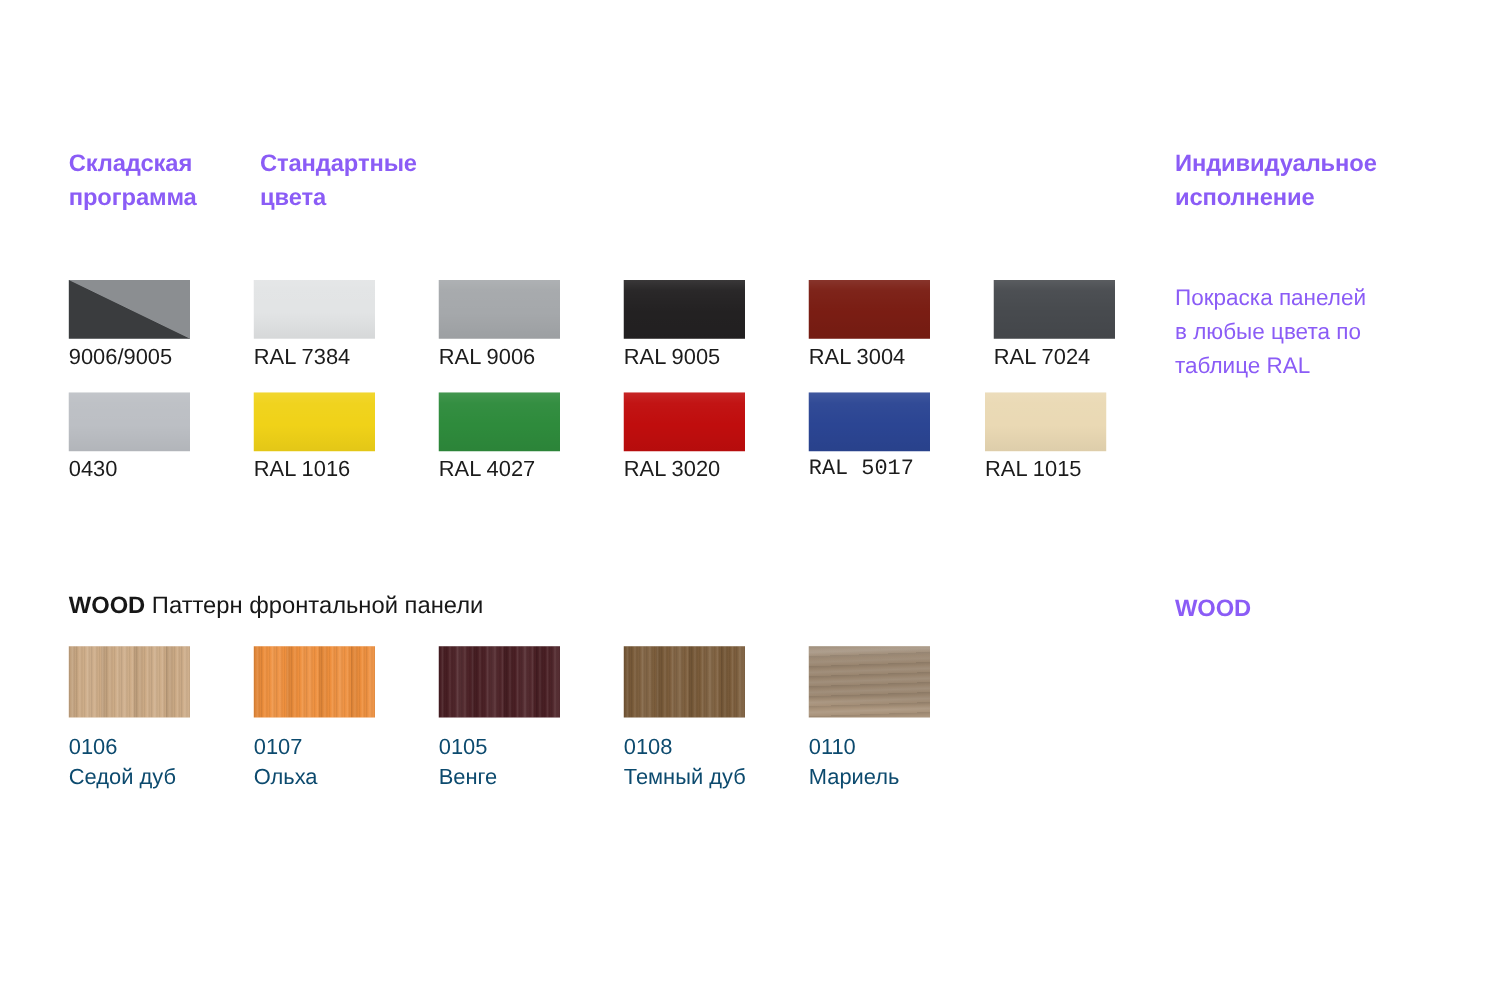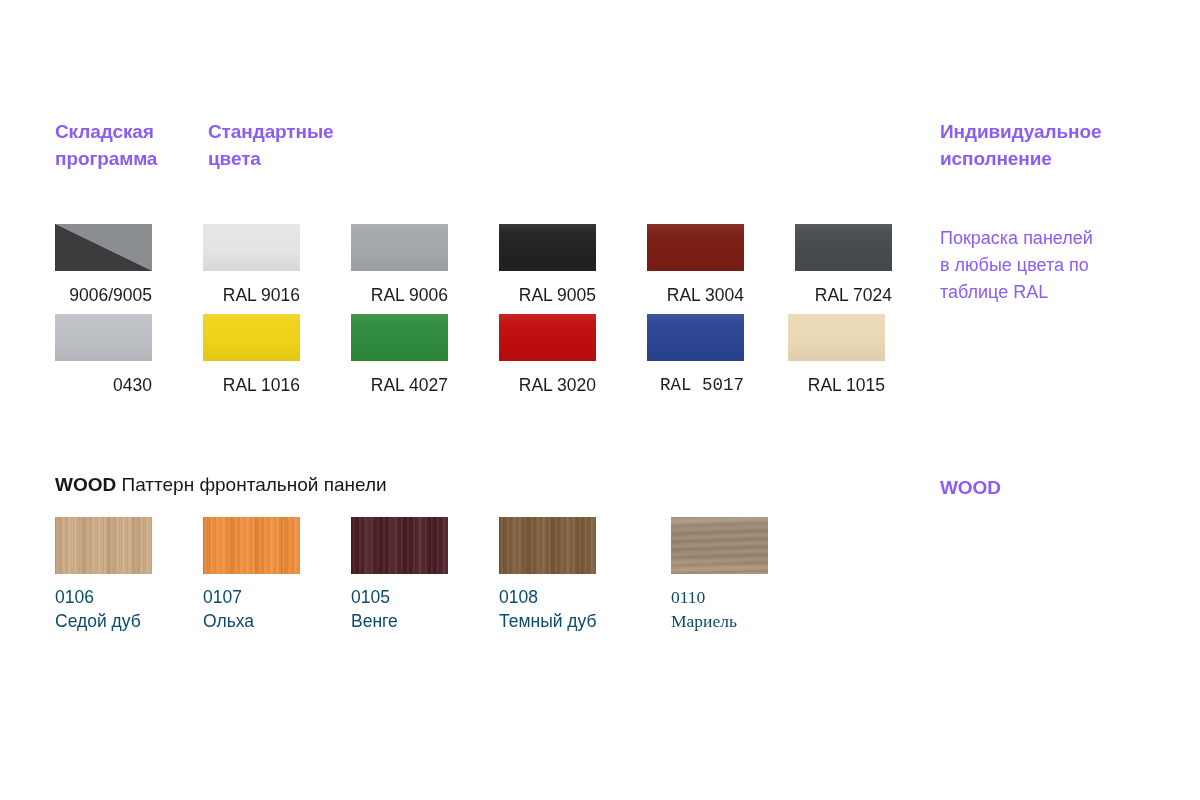--- a/index.html
+++ b/index.html
@@ -62,26 +62,25 @@
     top: 0;
     width: 97px;
   }
   .swatch {
     width: 97px;
     height: 47px;
     position: relative;
     overflow: hidden;
   }
   .swatch-label {
-    margin-top: 13px;
+    margin-top: 3px;
     font-size: 17.5px;
     line-height: 22px;
     color: #1b1b1b;
     white-space: nowrap;
-    text-align: right;
   }
 
   
   .swatch.split {
     background: #8b8e91;
   }
   .swatch.split::after {
     content: "";
     position: absolute;
     inset: 0;
@@ -201,21 +200,21 @@
 
   <div class="swatch-grid">
 
   <div class="swatch-row">
         <div class="swatch-cell" style="left: 0px;">
           <div class="swatch split" style="background: rgb(139, 142, 145);"></div>
           <div class="swatch-label">9006/9005</div>
         </div>
         <div class="swatch-cell" style="left: 148px;">
           <div class="swatch paint" style="background: rgb(226, 228, 229);"></div>
-          <div class="swatch-label">RAL 9016</div>
+          <div class="swatch-label">RAL 7384</div>
         </div>
         <div class="swatch-cell" style="left: 296px;">
           <div class="swatch paint" style="background: rgb(165, 168, 171);"></div>
           <div class="swatch-label">RAL 9006</div>
         </div>
         <div class="swatch-cell" style="left: 444px;">
           <div class="swatch paint" style="background: rgb(35, 33, 34);"></div>
           <div class="swatch-label">RAL 9005</div>
         </div>
         <div class="swatch-cell" style="left: 592px;">
@@ -270,21 +269,21 @@
         <div class="wood-label"><div>0107</div><div>Ольха</div></div>
       </div>
       <div class="wood-cell" style="left: 296px;">
         <div class="wood-swatch vgrain" style="background: rgb(74, 31, 36);"></div>
         <div class="wood-label"><div>0105</div><div>Венге</div></div>
       </div>
       <div class="wood-cell" style="left: 444px;">
         <div class="wood-swatch vgrain" style="background: rgb(123, 92, 58);"></div>
         <div class="wood-label"><div>0108</div><div>Темный дуб</div></div>
       </div>
-      <div class="wood-cell" style="left: 616px; font-family: Liberation Serif, serif;">
+      <div class="wood-cell" style="left: 592px;">
         <div class="wood-swatch hgrain" style="background: rgb(168, 146, 122);"></div>
         <div class="wood-label"><div>0110</div><div>Мариель</div></div>
       </div>
     </div>
 
   <div class="col-head" id="head-wood-right" style="left:940px; top:474px;">WOOD</div>
 
 
 </div>
 

